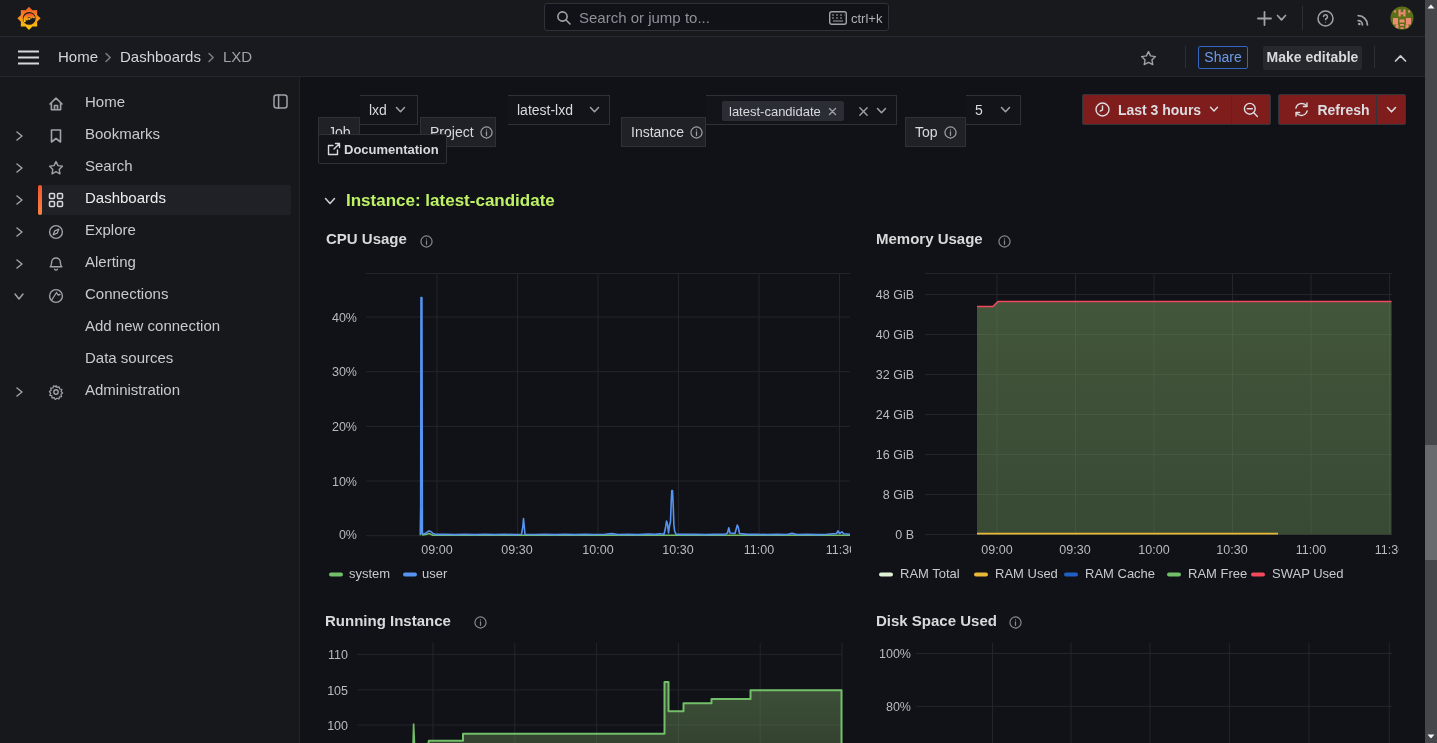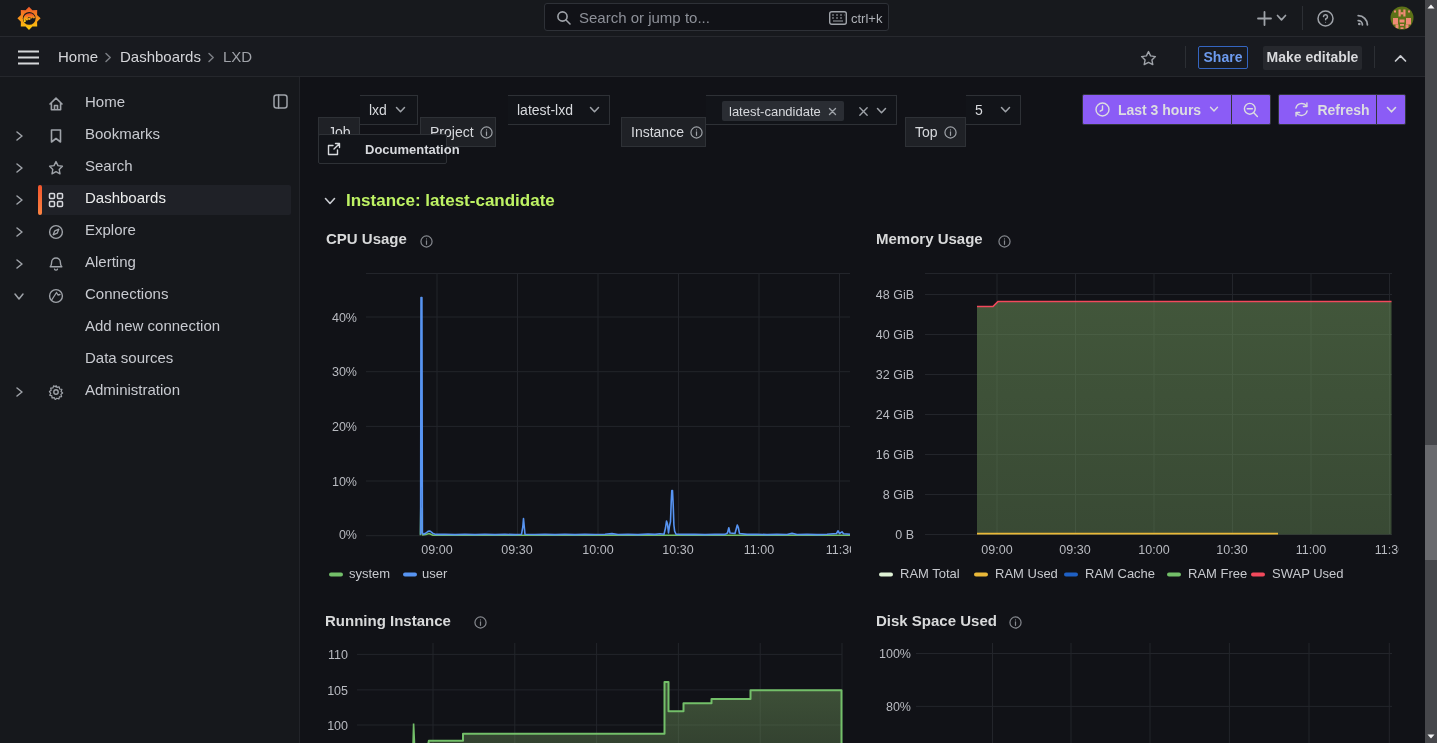--- a/index.html
+++ b/index.html
@@ -21,21 +21,21 @@
   .menurow { position:absolute; left:0; width:300px; height:32px; }
   .menutxt { position:absolute; left:85px; top:5.5px; font-size:15px; color:#c8cad0; }
   .chev { position:absolute; left:12px; top:9px; width:14px; height:14px; }
   .micon { position:absolute; left:48px; top:8px; width:16px; height:16px; }
   .flabel { position:absolute; height:30px; background:#1f2126; border:1px solid #2e3136;
     color:#d7d9dd; font-size:14px; display:flex; align-items:center; padding:0 9px; gap:6px;margin-top:22px;}
   .flabel svg, .fval svg, .btn2 svg { flex-shrink:0; }
   .fval { position:absolute; height:30px; background:#121419; border:1px solid #2e3136;
     border-left:none; color:#d7d9dd; font-size:14px; display:flex; align-items:center; padding:0 9px; gap:8px;}
   .ptitle { position:absolute; color:#d8d9da; font-size:15px; font-weight:700; }
-  .btn2 { position:absolute; height:31px; background:#8b5cf6; border:1px solid #32353b;
+  .btn2 { position:absolute; height:31px; background:#7f1d1d; border:1px solid #32353b;
     border-radius:2px; color:#dcdde0; font-size:14px; font-weight:700;
     display:flex; align-items:center; justify-content:center; gap:8px; }
 </style>
 </head>
 <body>
 <div id="content"></div>
 <div id="topbar"></div>
 <div id="crumbbar"></div>
 <div id="sidebar"></div>
 
@@ -116,21 +116,21 @@
 <svg class="ico" style="position:absolute;left:206px;top:52px" width="10" height="11" viewBox="0 0 10 11">
   <path d="M3 1.5 L7.2 5.5 L3 9.5" stroke-width="1.5" stroke="#7b7e84"></path>
 </svg>
 <div class="abs navtext" style="left:223px;top:48px;color:#9fa2a8">LXD</div>
 
 <svg class="ico" style="position:absolute;left:1140px;top:50px" width="17" height="17" viewBox="0 0 17 17">
   <path d="M8.5 1.6 L10.6 5.9 L15.4 6.6 L11.9 9.9 L12.8 14.6 L8.5 12.4 L4.2 14.6 L5.1 9.9 L1.6 6.6 L6.4 5.9 Z" stroke-width="1.4"></path>
 </svg>
 <div class="abs" style="left:1185px;top:46px;width:1px;height:22px;background:#2c2f34"></div>
 <div class="abs" style="left:1198px;top:46px;width:50px;height:23px;border:1px solid #3465c0;border-radius:2px;
-  color:#6d9bef;font-size:14px;font-weight:700;text-align:center;line-height:21px">Share</div>
+  color:#6d9bef;font-size:14px;font-weight:400;text-align:center;line-height:21px">Share</div>
 <div class="abs" style="left:1263px;top:46px;width:99px;height:24px;background:#26282d;border-radius:2px;
   color:#d8d9dc;font-size:14px;font-weight:700;text-align:center;line-height:23px">Make editable</div>
 <div class="abs" style="left:1374px;top:46px;width:1px;height:22px;background:#2c2f34"></div>
 <svg class="ico" style="position:absolute;left:1394px;top:54px" width="13" height="9" viewBox="0 0 13 9">
   <path d="M1.5 7 L6.5 1.8 L11.5 7" stroke-width="1.7" stroke="#c9cbd0"></path>
 </svg>
 
 <div id="menu">
 
   <svg class="ico" style="position:absolute;left:273px;top:94px" width="15" height="15" viewBox="0 0 15 15">
@@ -280,21 +280,21 @@
         <path d="M7 6.3 V10" stroke-width="1.3"></path>
         <circle cx="7" cy="4.2" r="0.6" fill="#9fa3a9" stroke="none"></circle>
       </svg>
   </div>
   <div class="fval" style="left:966px;top:95px;width:55px;justify-content:space-between">5
     <svg class="ico" width="11" height="8" viewBox="0 0 11 8">
         <path d="M1.5 1.5 L5.5 5.8 L9.5 1.5" stroke-width="1.5"></path>
       </svg>
   </div>
 
-  <div class="fval" style="left:318px;top:134px;width:129px;border-left:1px solid #2e3136;border-radius:2px;gap:24px;padding:0 8px;font-size:13px">
+  <div class="fval" style="left:318px;top:134px;width:129px;border-left:1px solid #2e3136;border-radius:2px;gap:3px;padding:0 8px;font-size:13px">
     <svg class="ico" width="14" height="14" viewBox="0 0 14 14" style="stroke:#d7d9dd">
       <path d="M10.5 8 V12.5 H1.5 V3.5 H6" stroke-width="1.4"></path>
       <path d="M8.5 1.5 H12.5 V5.5 M12.3 1.7 L7 7" stroke-width="1.4"></path>
     </svg>
     <span style="font-weight:700">Documentation</span>
   </div>
 
   <div class="btn2" style="left:1082px;top:94px;width:150px;border-radius:2px 0 0 2px">
     <svg class="ico" width="15" height="15" viewBox="0 0 15 15" style="stroke:#dcdde0">
         <circle cx="7.5" cy="7.5" r="6.5" stroke-width="1.4"></circle>

